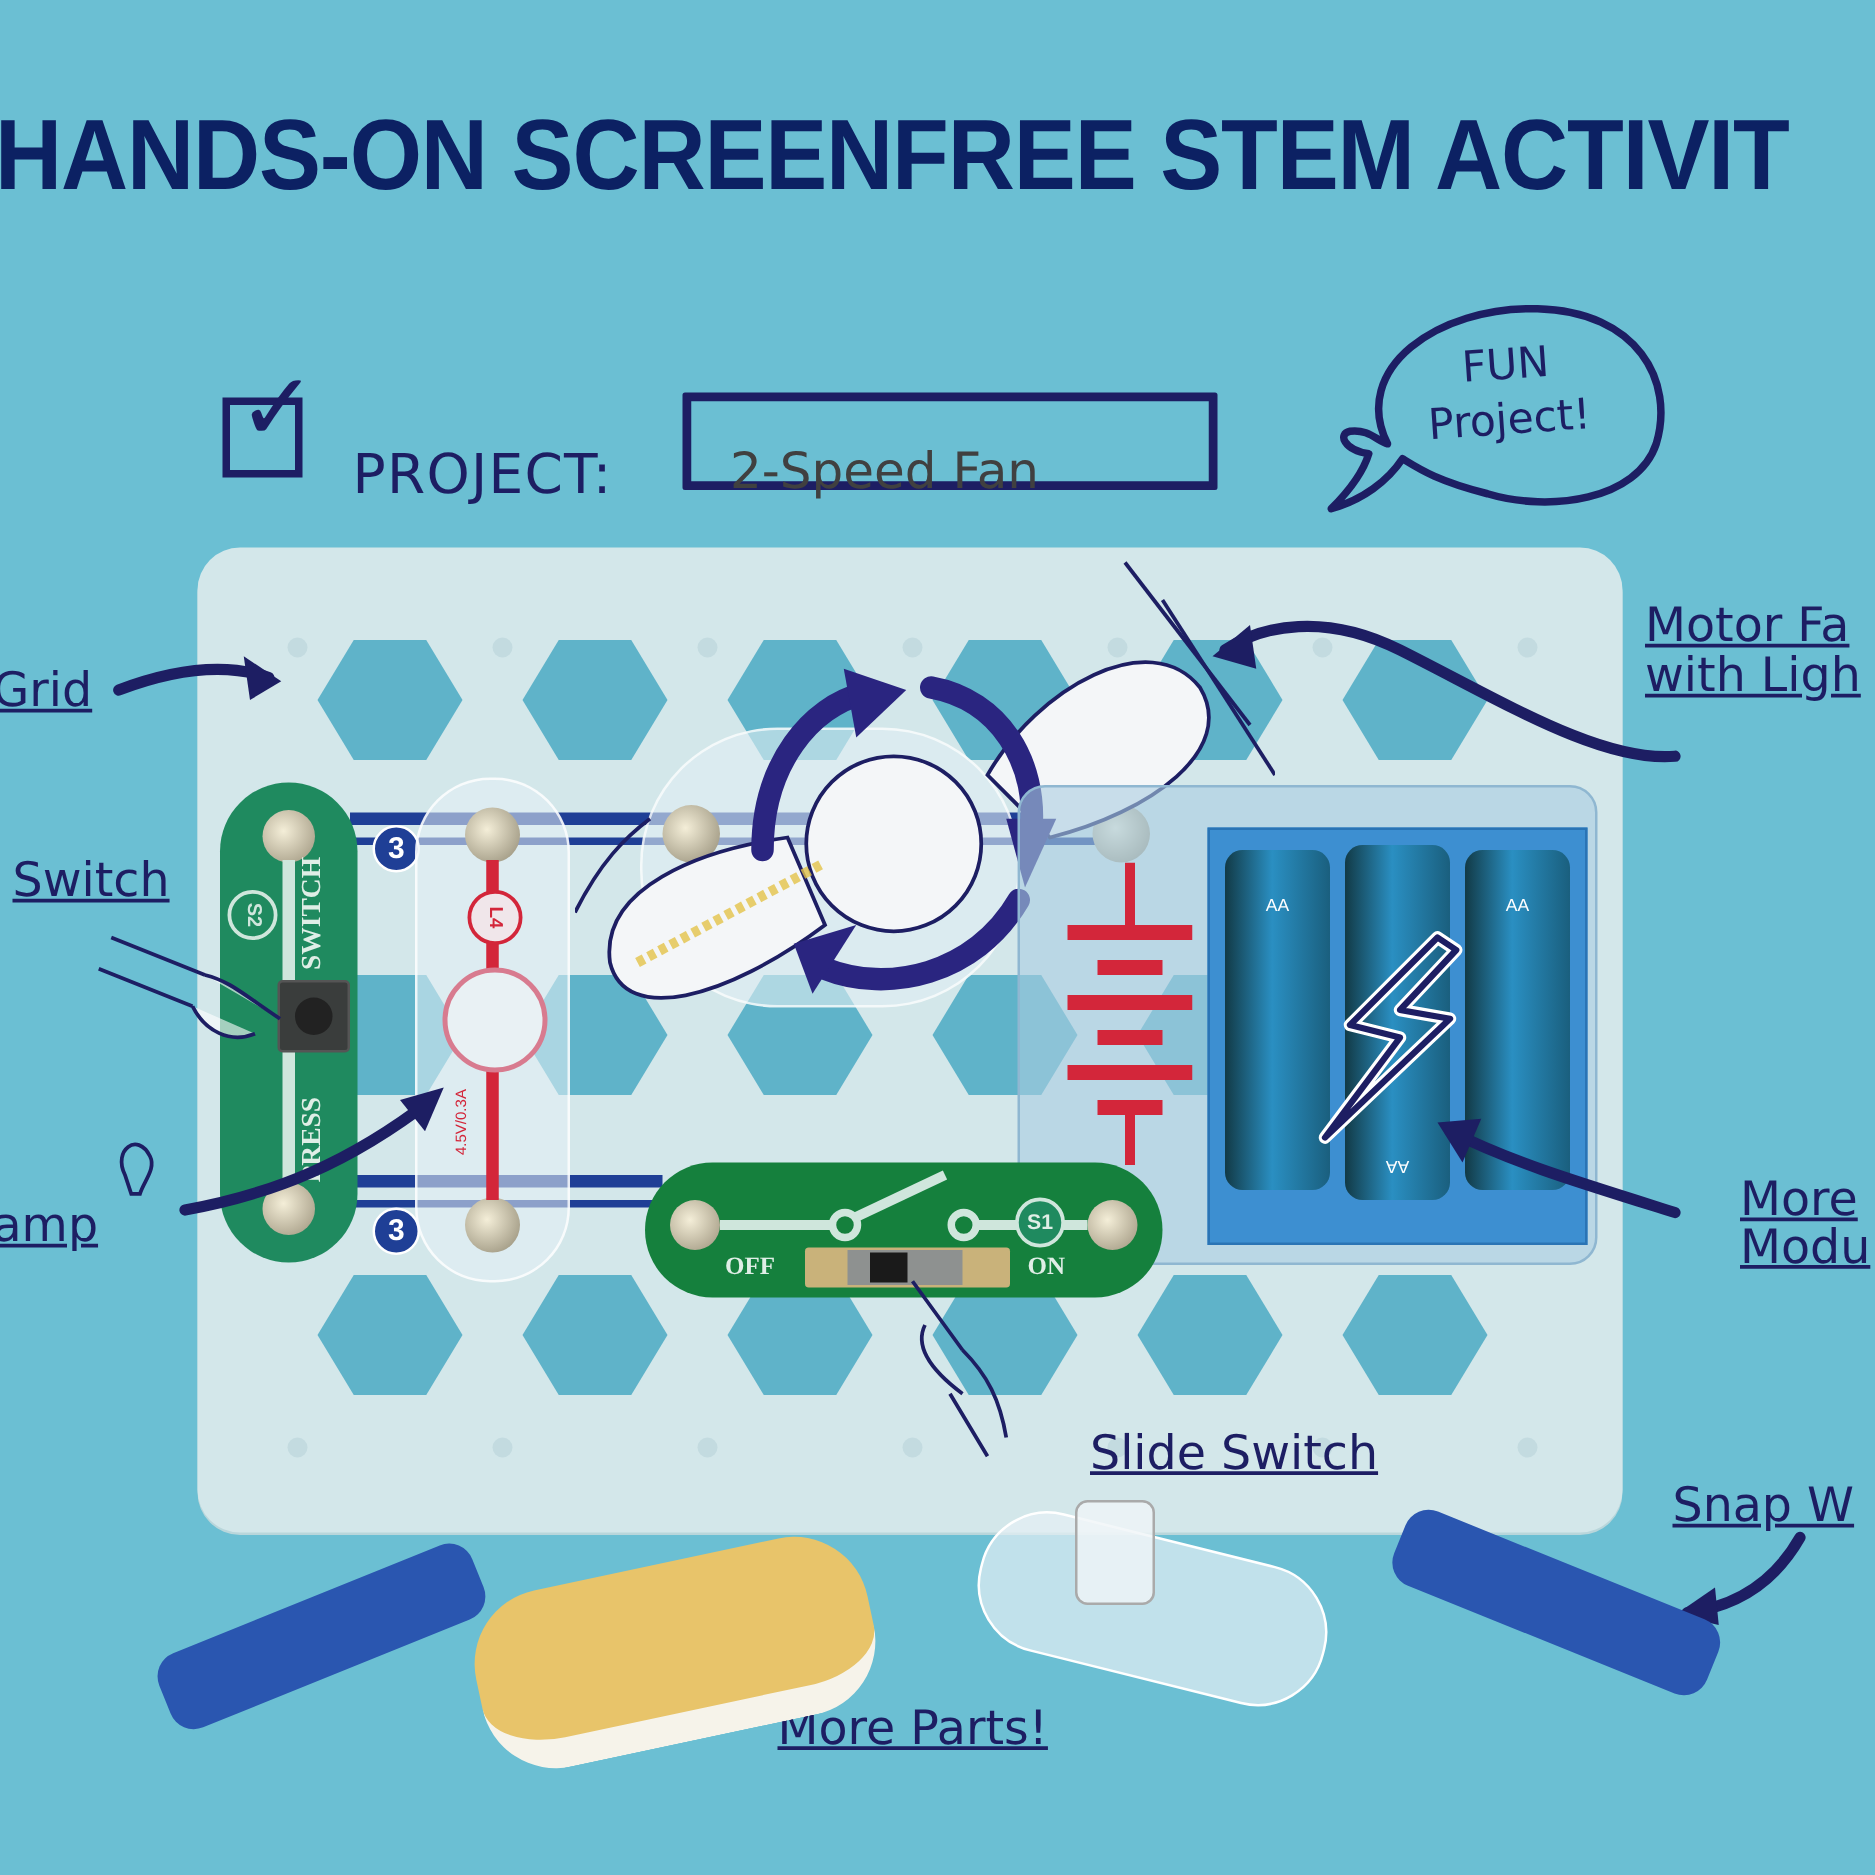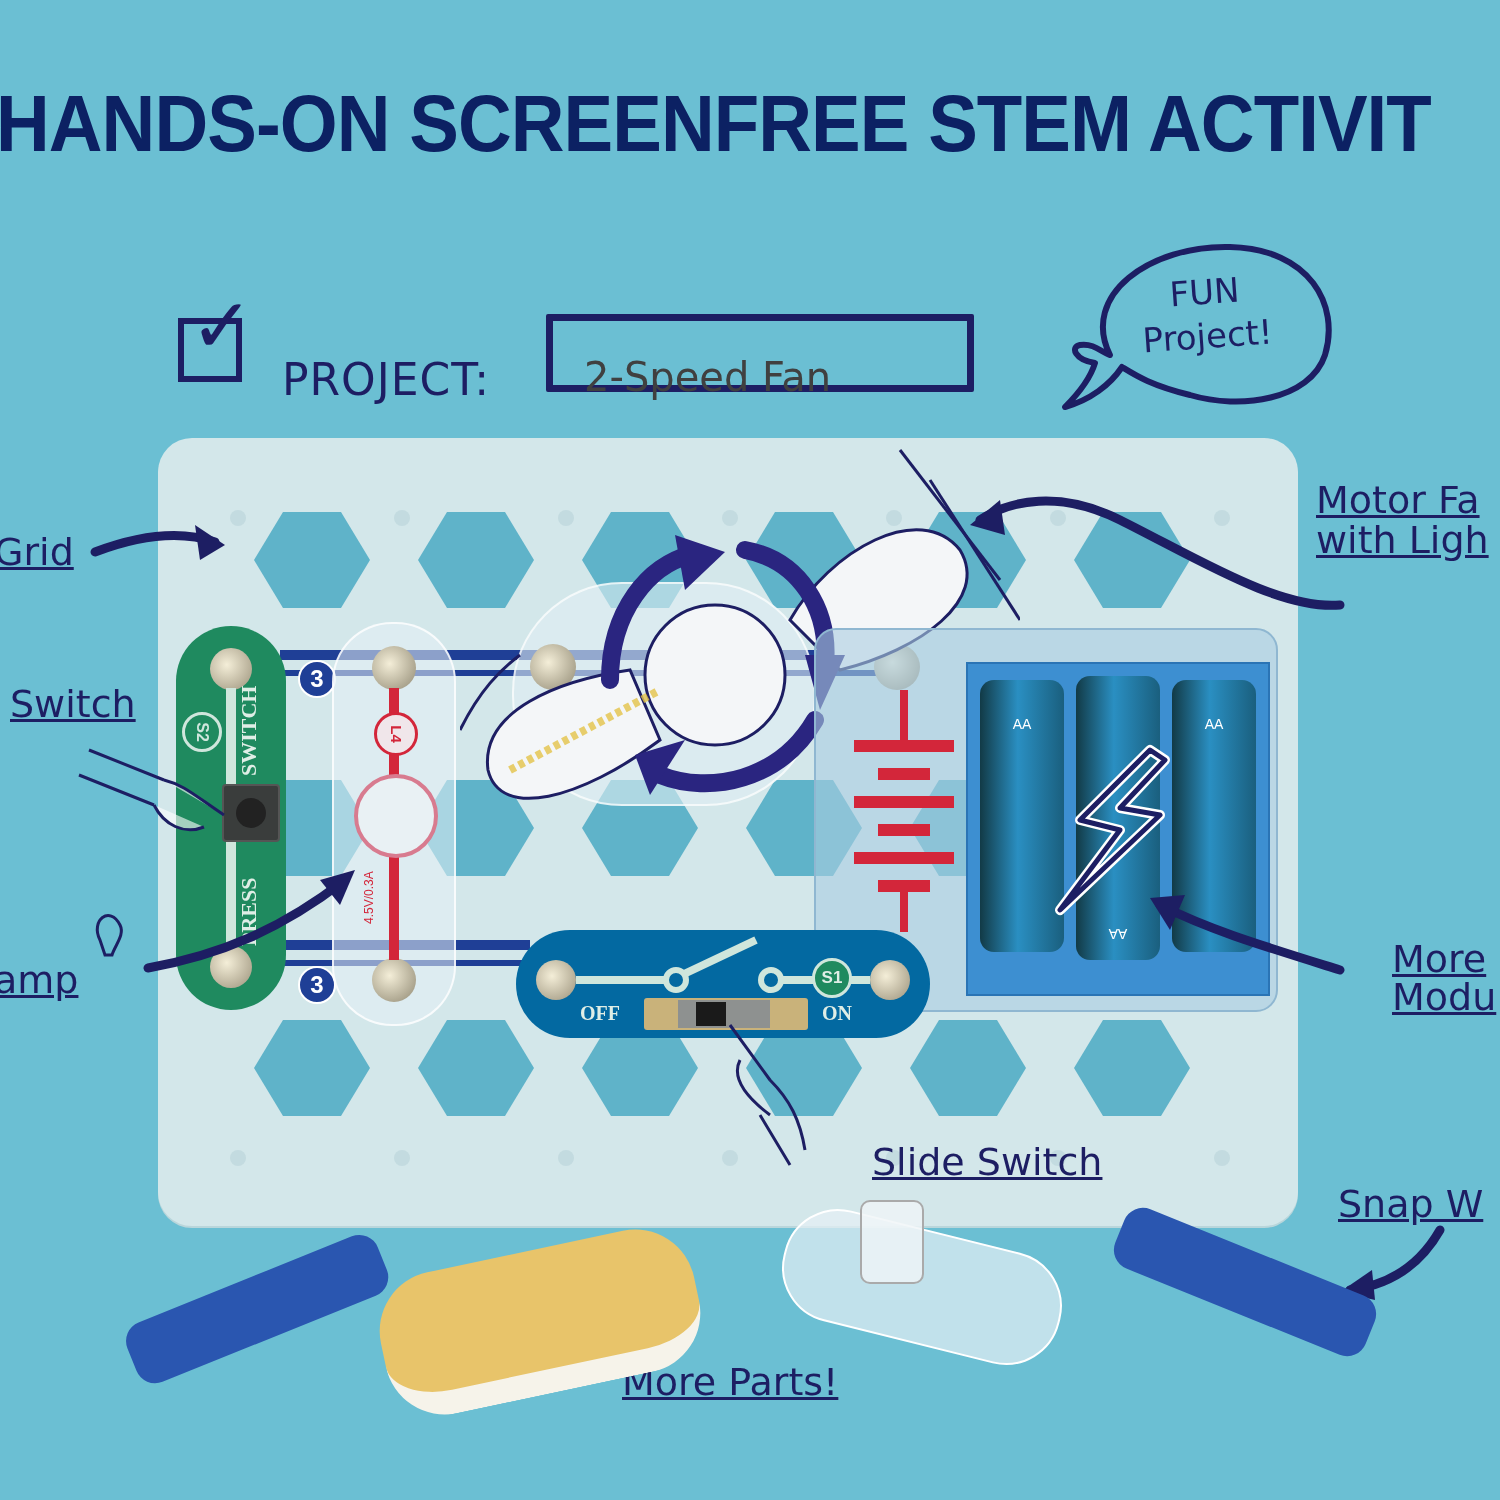--- a/index.html
+++ b/index.html
@@ -152,21 +152,21 @@
   <div style="color:#fff;font-size:14px;text-align:center;margin-top:250px;transform:rotate(180deg);">AA</div>
 </div>
 <div class="abs" style="left:1172px;top:680px;width:84px;height:272px;border-radius:14px;background:linear-gradient(90deg,#123a46,#2a8fc2 45%,#1a5f7e);">
   <div style="color:#fff;font-size:14px;text-align:center;margin-top:36px;">AA</div>
 </div>
 <svg class="abs" style="left:1040px;top:730px;" width="140" height="200">
   <path d="M110 20 L40 90 L80 100 L20 180 L120 85 L80 78 L125 30 Z" fill="none" stroke="#fff" stroke-width="10" stroke-linejoin="round"></path>
   <path d="M110 20 L40 90 L80 100 L20 180 L120 85 L80 78 L125 30 Z" fill="none" stroke="#1d1e63" stroke-width="5" stroke-linejoin="round"></path>
 </svg>
 
-<div class="part" style="left:516px;top:930px;width:414px;height:108px;background:#0369a1;border-radius:54px;">
+<div class="part" style="left:516px;top:930px;width:414px;height:108px;background:#15803d;border-radius:54px;">
   <div class="abs" style="left:20px;top:30px;width:40px;height:40px;border-radius:50%;background:radial-gradient(circle at 40% 40%,#f4eed8,#9a917a);"></div>
   <div class="abs" style="left:354px;top:30px;width:40px;height:40px;border-radius:50%;background:radial-gradient(circle at 40% 40%,#f4eed8,#9a917a);"></div>
   <svg class="abs" style="left:0;top:0;" width="414" height="108">
     <line x1="60" y1="50" x2="150" y2="50" stroke="#cfe6dc" stroke-width="8"></line>
     <circle cx="160" cy="50" r="10" fill="none" stroke="#cfe6dc" stroke-width="6"></circle>
     <line x1="168" y1="44" x2="240" y2="10" stroke="#cfe6dc" stroke-width="8"></line>
     <circle cx="255" cy="50" r="10" fill="none" stroke="#cfe6dc" stroke-width="6"></circle>
     <line x1="265" y1="50" x2="354" y2="50" stroke="#cfe6dc" stroke-width="8"></line>
   </svg>
   <div class="abs" style="left:296px;top:28px;width:34px;height:34px;border-radius:50%;border:3px solid #cfe6dc;background:#1f8a5f;color:#dfeee6;font-weight:bold;font-size:17px;text-align:center;line-height:34px;">S1</div>

